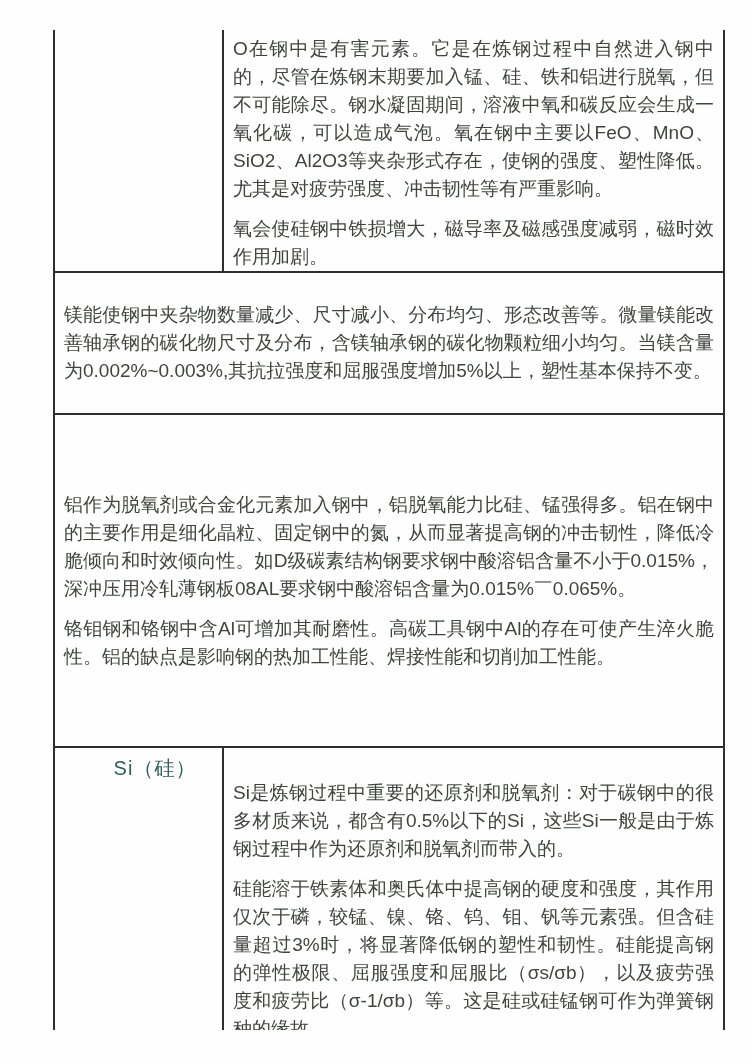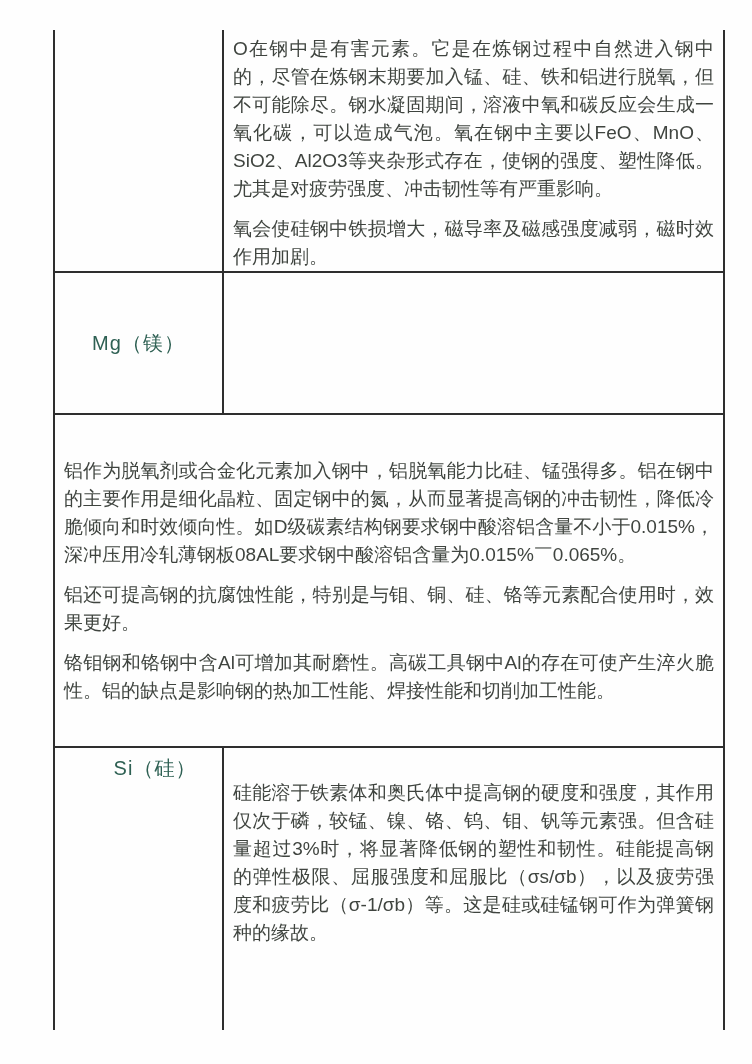--- a/index.html
+++ b/index.html
@@ -80,32 +80,34 @@
 
     <div class="row row-o bordered">
       <div class="cell-label"></div>
       <div class="cell-desc">
         <p>O在钢中是有害元素。它是在炼钢过程中自然进入钢中的，尽管在炼钢末期要加入锰、硅、铁和铝进行脱氧，但不可能除尽。钢水凝固期间，溶液中氧和碳反应会生成一氧化碳，可以造成气泡。氧在钢中主要以FeO、MnO、SiO2、Al2O3等夹杂形式存在，使钢的强度、塑性降低。尤其是对疲劳强度、冲击韧性等有严重影响。</p>
         <p>氧会使硅钢中铁损增大，磁导率及磁感强度减弱，磁时效作用加剧。</p>
       </div>
     </div>
 
     <div class="row row-mg bordered">
-      <div class="cell-label">Mg（镁）</div>
+      <div class="cell-desc">
+        <p>镁能使钢中夹杂物数量减少、尺寸减小、分布均匀、形态改善等。微量镁能改善轴承钢的碳化物尺寸及分布，含镁轴承钢的碳化物颗粒细小均匀。当镁含量为0.002%~0.003%,其抗拉强度和屈服强度增加5%以上，塑性基本保持不变。</p>
+      </div>
     </div>
 
     <div class="row row-al bordered">
       <div class="cell-desc">
         <p>铝作为脱氧剂或合金化元素加入钢中，铝脱氧能力比硅、锰强得多。铝在钢中的主要作用是细化晶粒、固定钢中的氮，从而显著提高钢的冲击韧性，降低冷脆倾向和时效倾向性。如D级碳素结构钢要求钢中酸溶铝含量不小于0.015%，深冲压用冷轧薄钢板08AL要求钢中酸溶铝含量为0.015%￣0.065%。</p>
-        <p>铝还可提高钢的抗腐蚀性能，特别是与钼、铜、硅、铬等元素配合使用时，效果更好。</p>
         <p>铬钼钢和铬钢中含Al可增加其耐磨性。高碳工具钢中Al的存在可使产生淬火脆性。铝的缺点是影响钢的热加工性能、焊接性能和切削加工性能。</p>
       </div>
     </div>
 
     <div class="row row-si">
       <div class="cell-label">Si（硅）</div>
       <div class="cell-desc">
+        <p>Si是炼钢过程中重要的还原剂和脱氧剂：对于碳钢中的很多材质来说，都含有0.5%以下的Si，这些Si一般是由于炼钢过程中作为还原剂和脱氧剂而带入的。</p>
         <p>硅能溶于铁素体和奥氏体中提高钢的硬度和强度，其作用仅次于磷，较锰、镍、铬、钨、钼、钒等元素强。但含硅量超过3%时，将显著降低钢的塑性和韧性。硅能提高钢的弹性极限、屈服强度和屈服比（σs/σb），以及疲劳强度和疲劳比（σ-1/σb）等。这是硅或硅锰钢可作为弹簧钢种的缘故。</p>
       </div>
     </div>
 
   </div>
 </div>
 
 </body></html>

